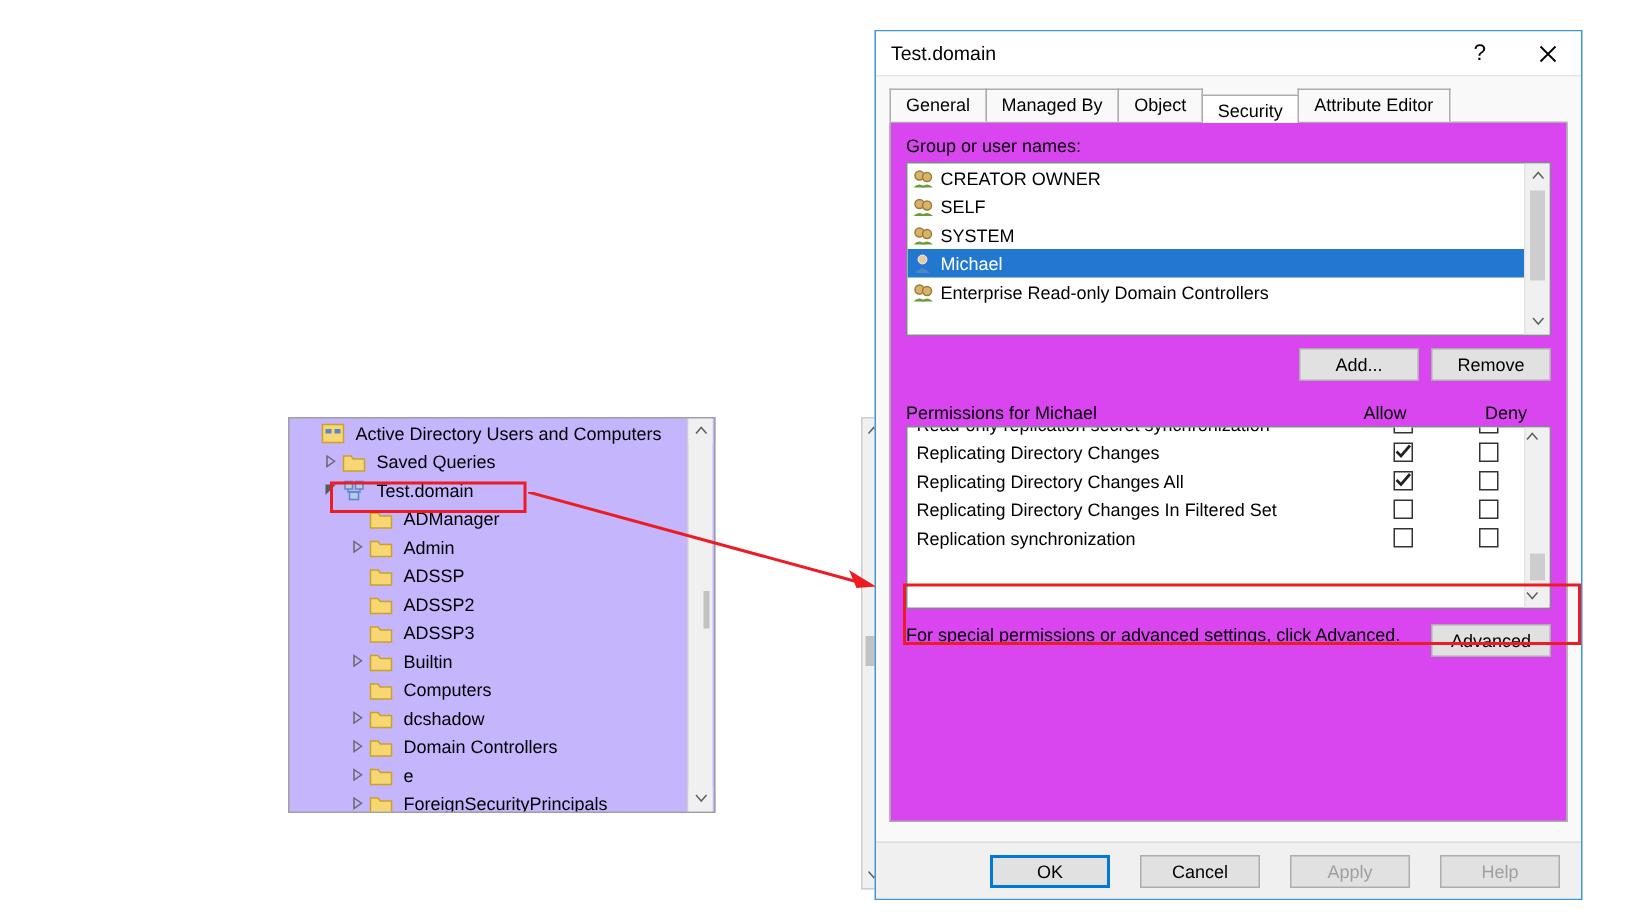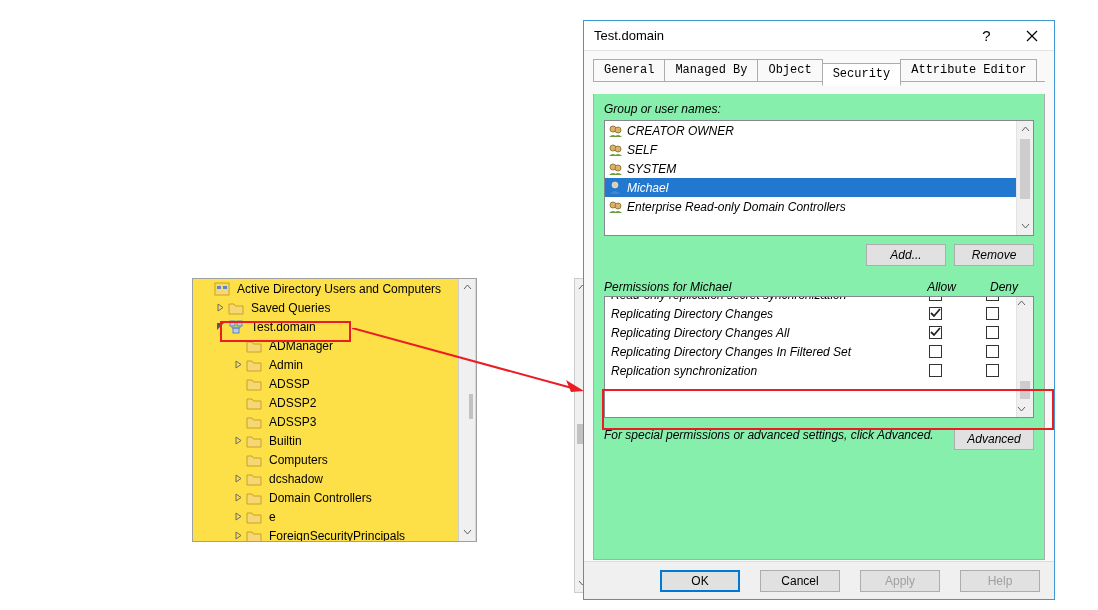--- a/index.html
+++ b/index.html
@@ -1,21 +1,21 @@
 <!DOCTYPE html>
 <html><head>
 <meta charset="utf-8">
 <style>
   * { box-sizing: border-box; font-family: "Segoe UI", Tahoma, sans-serif; font-size: 12px; }
   body { margin:0; width:1098px; height:610px; background:#fff; position:relative; }
 
   
   .tree-panel {
     position:absolute; left:192px; top:278px; width:285px; height:264px;
-    border:1px solid #a0a0a0; background:#fde047; overflow:hidden;
+    border:1px solid #a0a0a0; background:#c4b5fd; overflow:hidden;
   }
   .tree-body { position:relative; height:100%; overflow:hidden; }
   .tree-row { display:flex; align-items:center; height:19px; white-space:nowrap; }
   .tree-row .spacer { display:inline-block; }
   .expander { width:11px; height:11px; display:inline-flex; align-items:center; justify-content:center; margin-right:2px; color:#6a6a6a; cursor:pointer;}
   .expander svg { display:block; }
   .folder-icon, .root-icon, .domain-icon { width:16px; height:16px; display:inline-flex; align-items:center; justify-content:center; margin-right:4px;}
   .tree-label { padding:1px 3px; }
   .red-box1 { position:absolute; left:220px; top:321px; width:131px; height:21px; border:2px solid #ec1c24; pointer-events:none;}
   .red-box2 { position:absolute; left:602px; top:389px; width:452px; height:41px; border:2px solid #ec1c24; pointer-events:none;}
@@ -28,42 +28,42 @@
   
   .dialog {
     position:absolute; left:583px; top:20px; width:472px; height:580px;
     background:#f9f9f9; border:1px solid #3f98d3;
   }
   .titlebar { height:30px; background:#fff; border-bottom:1px solid #e5e5e5; display:flex; align-items:center; padding-left:10px;}
   .titlebar .title { flex:1; font-size:13px; }
   .titlebar .winbtn { width:45px; height:30px; display:flex; align-items:center; justify-content:center; cursor:pointer;}
 
   .tabstrip { margin:8px 9px 0 9px; height:23px; border-bottom:1px solid #acacac; display:flex; align-items:flex-end;}
-  .tab { border:1px solid #acacac; border-bottom:none; padding:3px 10px 4px 10px; margin-right:-1px; background:#f9f9f9; cursor:pointer;font-family:Liberation Mono, monospace;}
+  .tab { border:1px solid #acacac; border-bottom:none; padding:3px 10px 4px 10px; margin-right:-1px; background:#f9f9f9; cursor:pointer;}
   .tab.active { background:#fff; position:relative; top:5px; border-bottom:1px solid #fff;}
-  .tab-content { margin:12px 9px; background:#86efac; border:1px solid #acacac; border-top:none; padding:8px 10px 10px 10px; height:466px; position:relative;font-style:italic;}
+  .tab-content { margin:0 9px; background:#d946ef; border:1px solid #acacac; border-top:none; padding:8px 10px 10px 10px; height:466px; position:relative;}
 
   .label { margin-bottom:4px; }
   .listbox { border:1px solid #828790; background:#fff; height:116px; position:relative; overflow:hidden;}
   .lb-body { position:absolute; left:0; right:17px; top:0; bottom:0; overflow:hidden;}
   .lb-row { display:flex; align-items:center; height:19px; padding-left:2px; cursor:pointer;}
   .lb-row.selected { background:#2278cf; color:#fff;}
   .lb-row .principal-icon { width:16px; height:16px; margin-right:4px; display:inline-flex; align-items:center; justify-content:center;}
   .lb-scroll { position:absolute; right:0; top:0; bottom:0; width:17px; background:#f0f0f0; border-left:1px solid #e3e3e3;}
   .lb-scroll .arrowbtn { height:17px; display:flex; align-items:center; justify-content:center;}
   .lb-scroll .thumb { position:absolute; left:3px; right:3px; top:18px; height:60px; background:#cdcdcd;}
 
   .btnrow { display:flex; justify-content:flex-end; gap:8px; margin-top:8px;}
   .winbutton { min-width:80px; height:22px; border:1px solid #adadad; background:#e1e1e1; display:inline-flex; align-items:center; justify-content:center; cursor:pointer; padding:0 10px;}
   .winbutton.primary { border:2px solid #0078d4; }
   .winbutton.disabled { color:#a0a0a0; cursor:default;}
 
   .perm-hdr { display:flex; margin-top:14px; align-items:flex-end;}
   .perm-hdr .ptitle { flex:1;}
-  .perm-hdr .col { width:65px; text-align:center;}
+  .perm-hdr .col { width:65px; text-align:left;}
   .perm-hdr .col2 { width:60px; text-align:center;}
   .perm-list { border:1px solid #828790; background:#fff; height:122px; margin-top:2px; position:relative; overflow:hidden;}
   .pl-body { position:absolute; left:0; right:17px; top:-12px; }
   .perm-row { display:flex; align-items:center; height:19px; padding-left:6px;}
   .perm-row .pname { flex:1; white-space:nowrap; overflow:hidden;}
   .perm-row .cb { width:65px; display:flex; justify-content:center;}
   .perm-row .cb2 { width:48px; display:flex; justify-content:center;}
   .chk { width:13px; height:13px; border:1px solid #333; background:#fff; display:inline-flex; align-items:center; justify-content:center; cursor:pointer;}
   .chk svg { display:block;}
   .perm-scroll { position:absolute; right:0; top:0; bottom:0; width:17px; background:#f0f0f0; border-left:1px solid #e3e3e3;}

